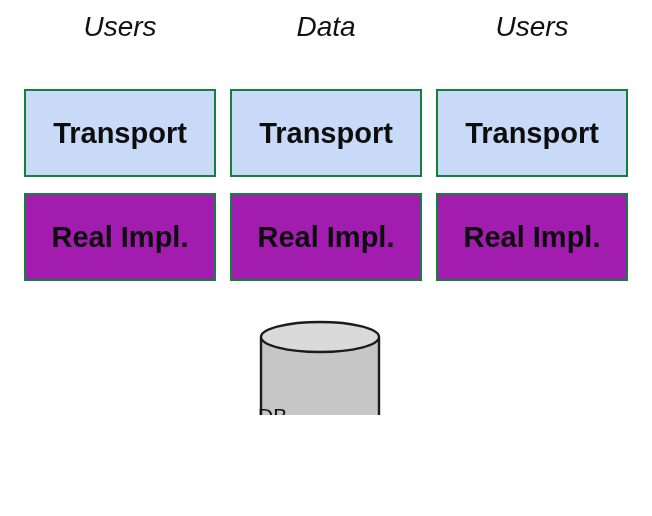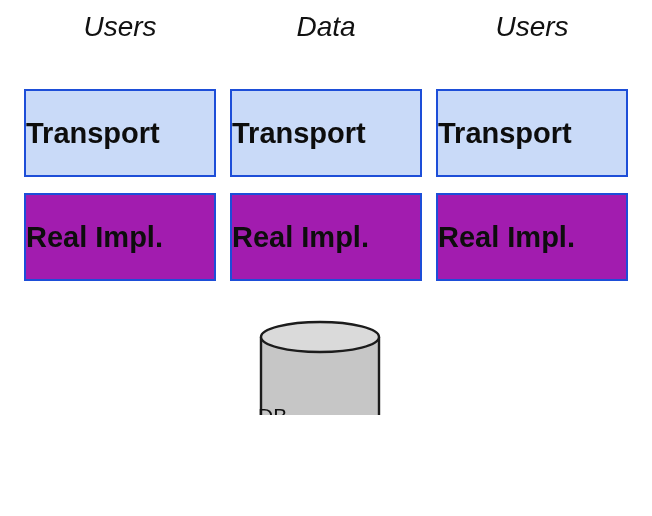--- a/index.html
+++ b/index.html
@@ -36,24 +36,24 @@
     justify-content: center;
     font-style: italic;
     font-size: 28px;
     color: #111111;
     line-height: 1.1;
   }
   .box {
     box-sizing: border-box;
     width: 100%;
     height: 88px;
-    border: 2px solid #1d4ed8;
+    border: 2px solid #15803d;
     display: flex;
     align-items: center;
-    justify-content: flex-start;
+    justify-content: center;
     font-weight: bold;
     font-size: 29px;
     color: #0d0d0d;
   }
   .box.transport {
     background: #c9daf8;
     margin-bottom: 16px;
   }
   .box.impl {
     background: #a21caf;

